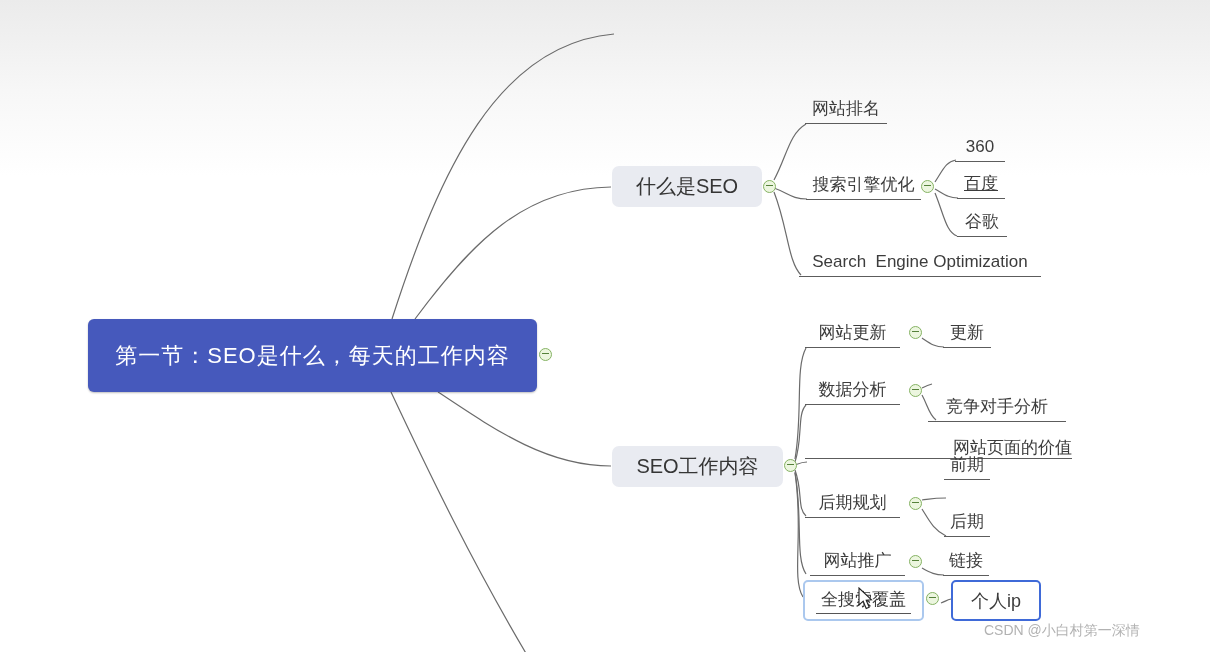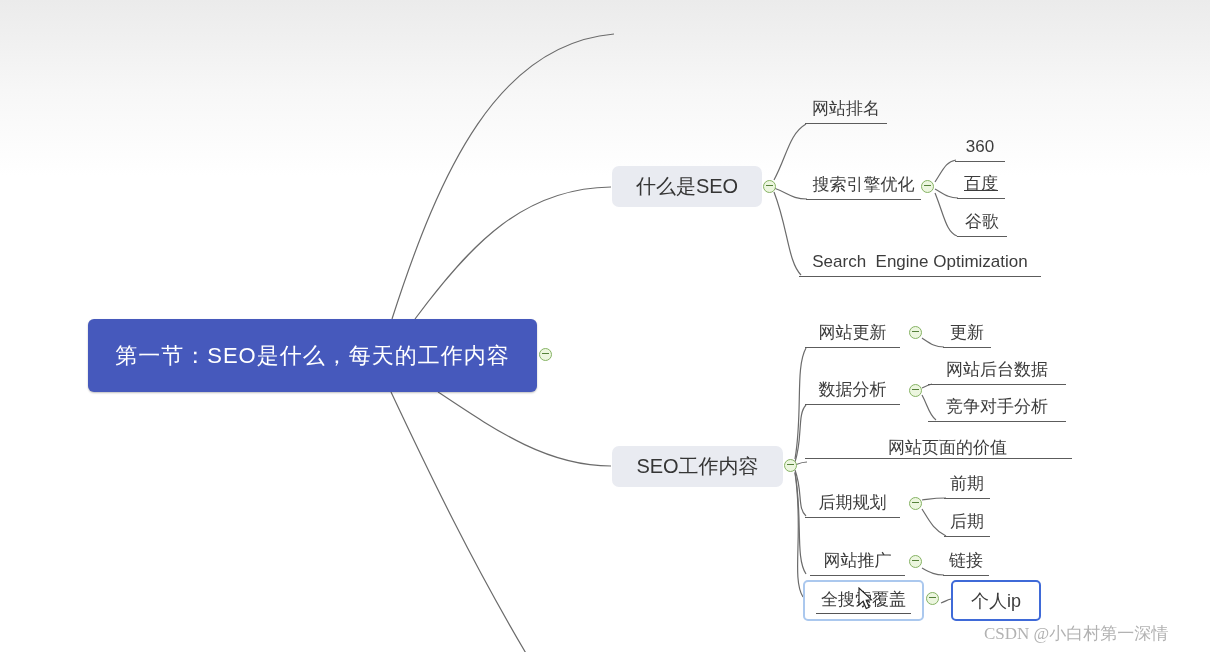--- a/index.html
+++ b/index.html
@@ -21,39 +21,39 @@
     box-shadow:0 1px 2px rgba(0,0,0,.25);
   }
   .b18{font-size:18px;}
   .b20{font-size:20px;}
 
   .tnode{
     position:absolute;height:22px;line-height:22px;padding-bottom:3px;
     border-bottom:1.4px solid #5c5c5c;color:#3c3c3c;font-size:17px;
     text-align:center;white-space:nowrap;
   }
-  .tleft{text-align:center;padding-left:18px;box-sizing:border-box;}
+  .tleft{text-align:right;padding-left:18px;box-sizing:border-box;}
   .pre{white-space:pre;}
 
   .minus{
     position:absolute;width:13px;height:13px;box-sizing:border-box;
     border-radius:50%;background:#ecf6df;border:1.6px solid #86b364;cursor:pointer;
   }
   .minus i{display:block;width:7px;height:0;border-top:1.6px solid #55813a;margin:3.8px auto 0;}
 
   .selbox{
     position:absolute;background:#ffffff;border-radius:5px;
     display:flex;align-items:center;justify-content:center;white-space:nowrap;
   }
   .hoverbox{border:2px solid #abc8ee;}
   .activebox{border:2.5px solid #3f6ad8;}
   .selbox .ul{border-bottom:1.4px solid #555;padding:1px 5px 2px;color:#3c3c3c;font-size:17px;}
   .selbox .plain{color:#3c3c3c;font-size:18px;}
 
-  .watermark{position:absolute;color:#b2b2b2;font-size:17px;white-space:nowrap;font-family:Liberation Serif, serif;}
+  .watermark{position:absolute;color:#b2b2b2;font-size:14px;white-space:nowrap;}
   .cursor{position:absolute;pointer-events:none;}
 </style>
 </head>
 <body>
 
 <div class="canvas">
 
   <svg class="links" viewBox="0 0 1210 652">
     <path d="M 392,319 C 440,170 498,44 614,34"></path>
     <path d="M 415,319 C 472,242 525,188 611,187"></path>
@@ -112,30 +112,29 @@
   <div class="tnode" style="left:805px;top:322px;width:95px;">网站更新</div>
   <div class="minus" style="left:909px;top:326px;">
       <i></i>
     </div>
   <div class="tnode" style="left:943px;top:322px;width:48px;">更新</div>
 
   <div class="tnode" style="left:805px;top:379px;width:95px;">数据分析</div>
   <div class="minus" style="left:909px;top:384px;">
       <i></i>
     </div>
-  <div class="tnode" style="left:928px;top:359px;width:138px;">网站后台数据</div>
   <div class="tnode" style="left:928px;top:396px;width:138px;">竞争对手分析</div>
 
   <div class="tnode tleft" style="left:805px;top:437px;width:267px;">网站页面的价值</div>
 
   <div class="tnode" style="left:805px;top:492px;width:95px;">后期规划</div>
   <div class="minus" style="left:909px;top:497px;">
       <i></i>
     </div>
-  <div class="tnode" style="left:944px;top:473px;width:46px;">前期</div>
+  <div class="tnode" style="left:944px;top:454px;width:46px;">前期</div>
   <div class="tnode" style="left:944px;top:511px;width:46px;">后期</div>
 
   <div class="tnode" style="left:810px;top:550px;width:95px;">网站推广</div>
   <div class="minus" style="left:909px;top:555px;">
       <i></i>
     </div>
   <div class="tnode" style="left:943px;top:550px;width:46px;">链接</div>
 
   <div class="selbox hoverbox" style="left:803px;top:580px;width:117px;height:37px;">
     <span class="ul">全搜索覆盖</span>

